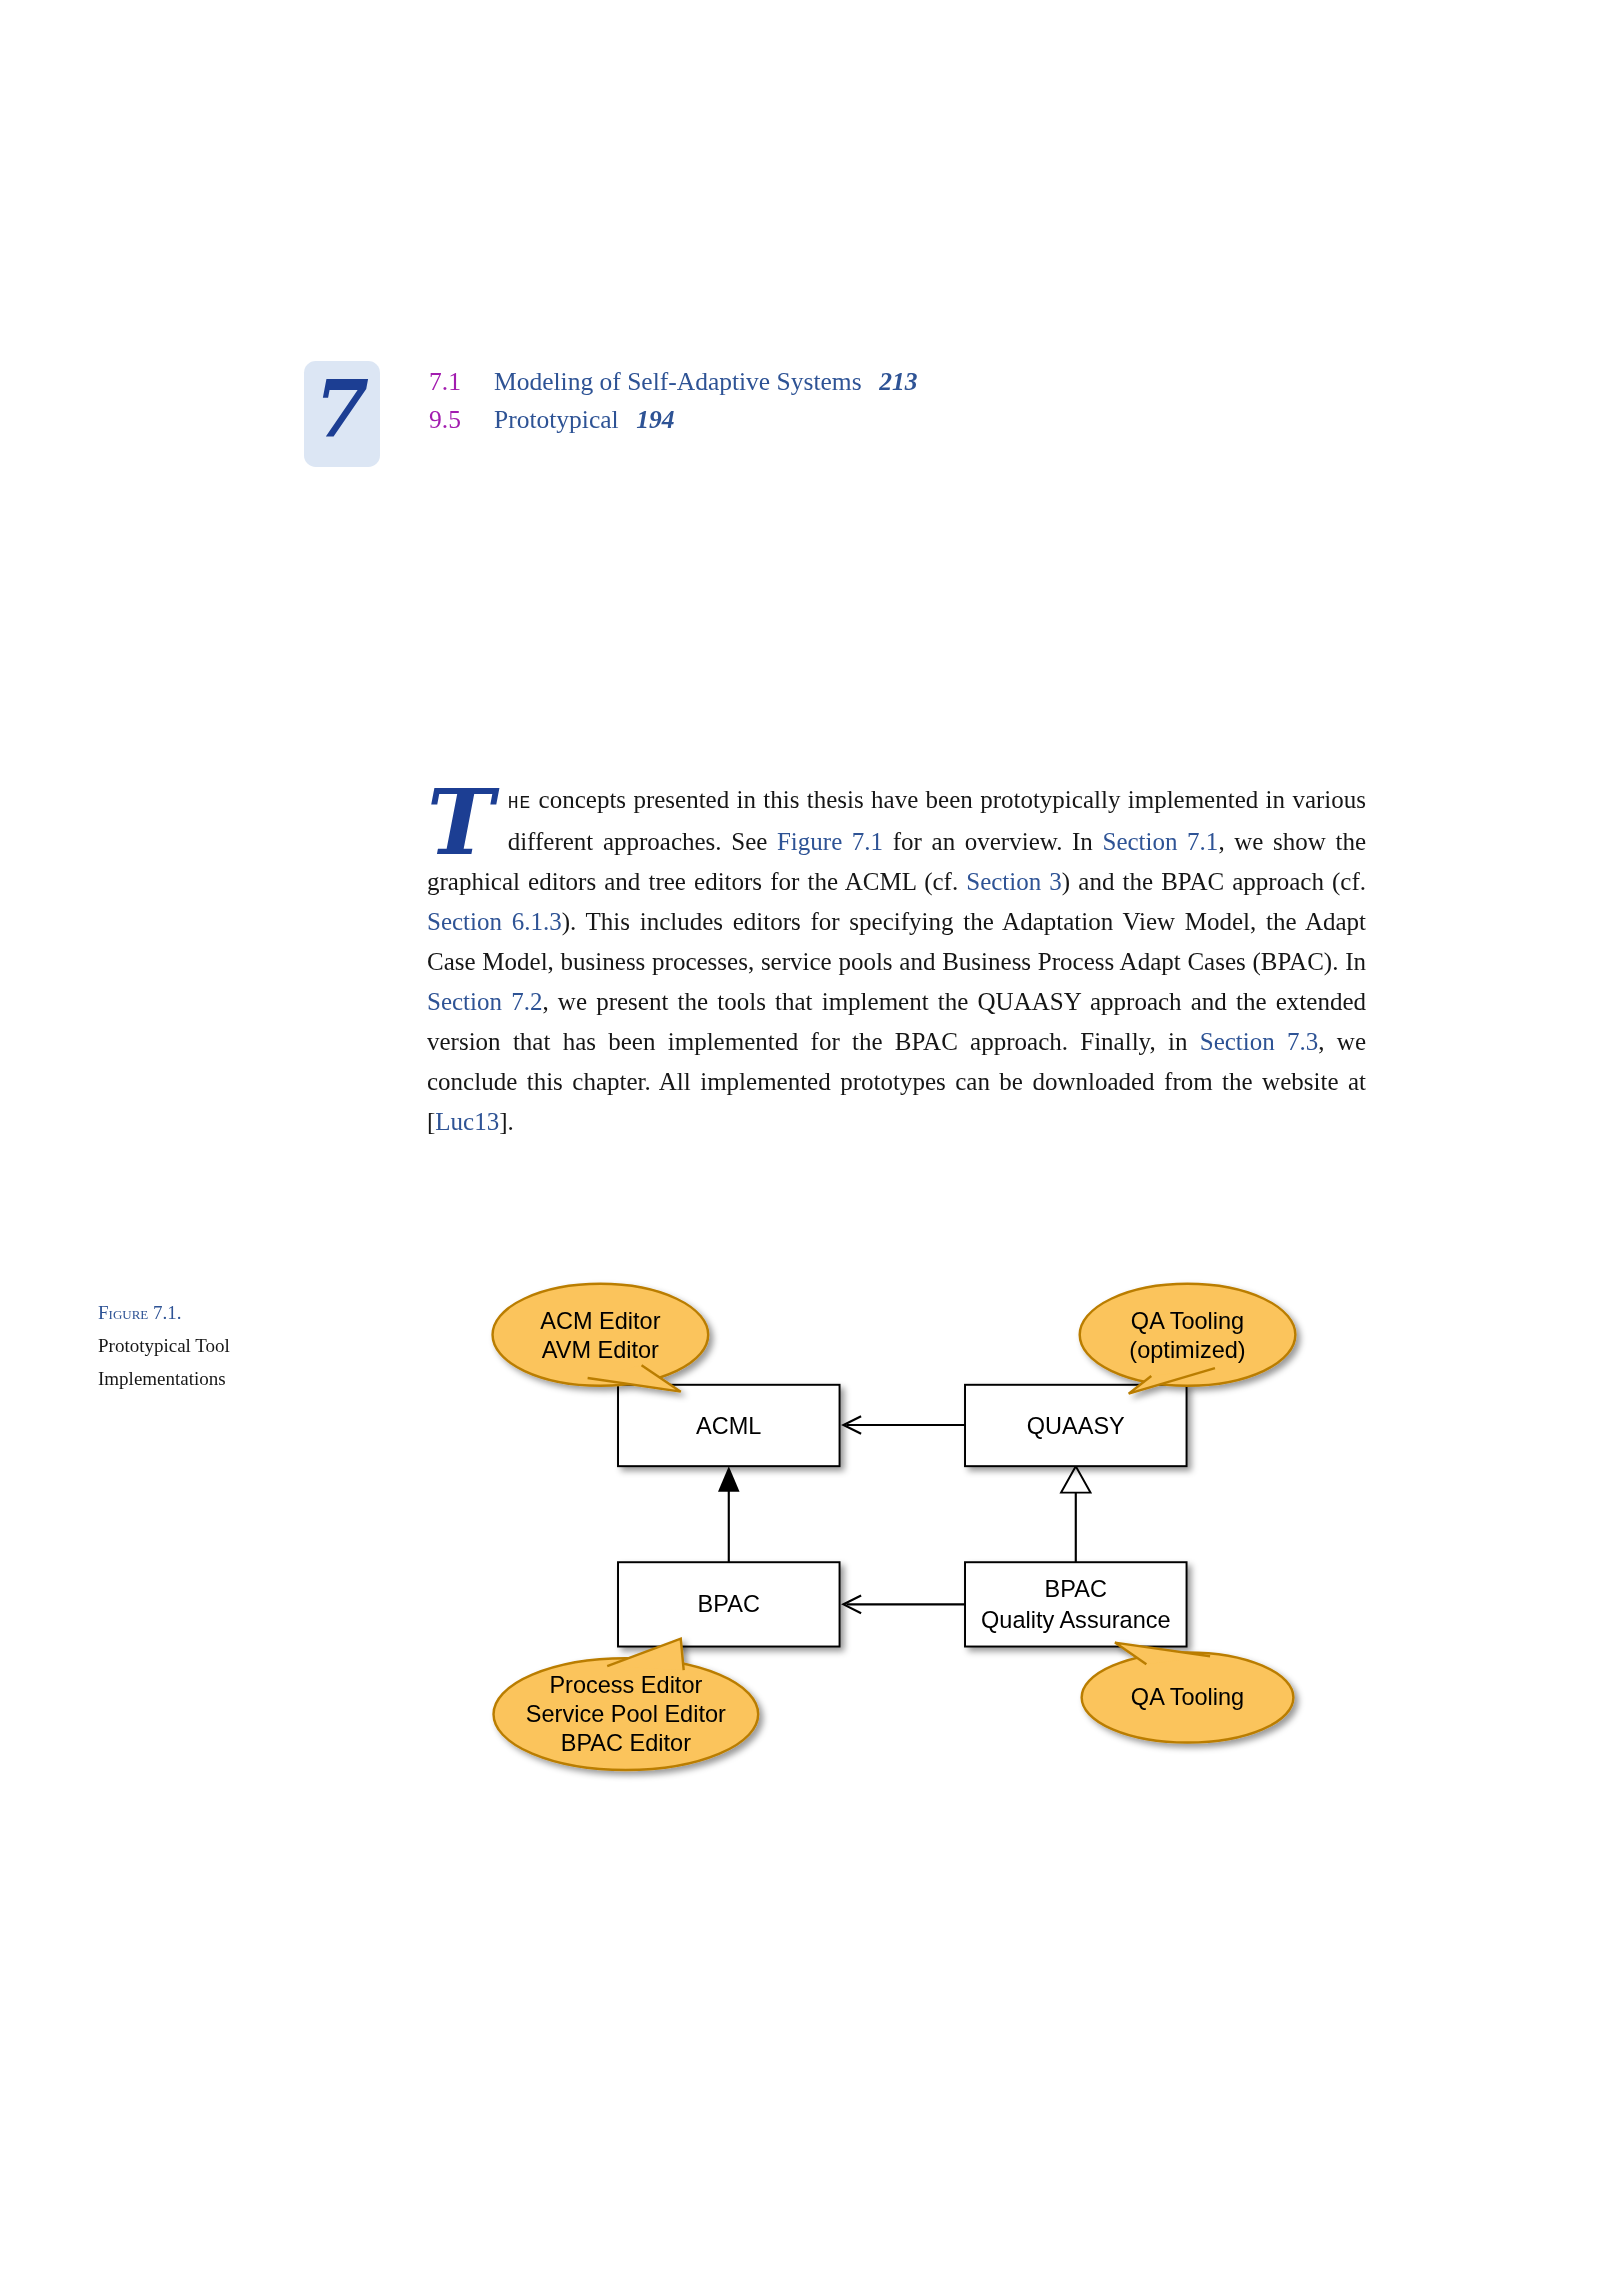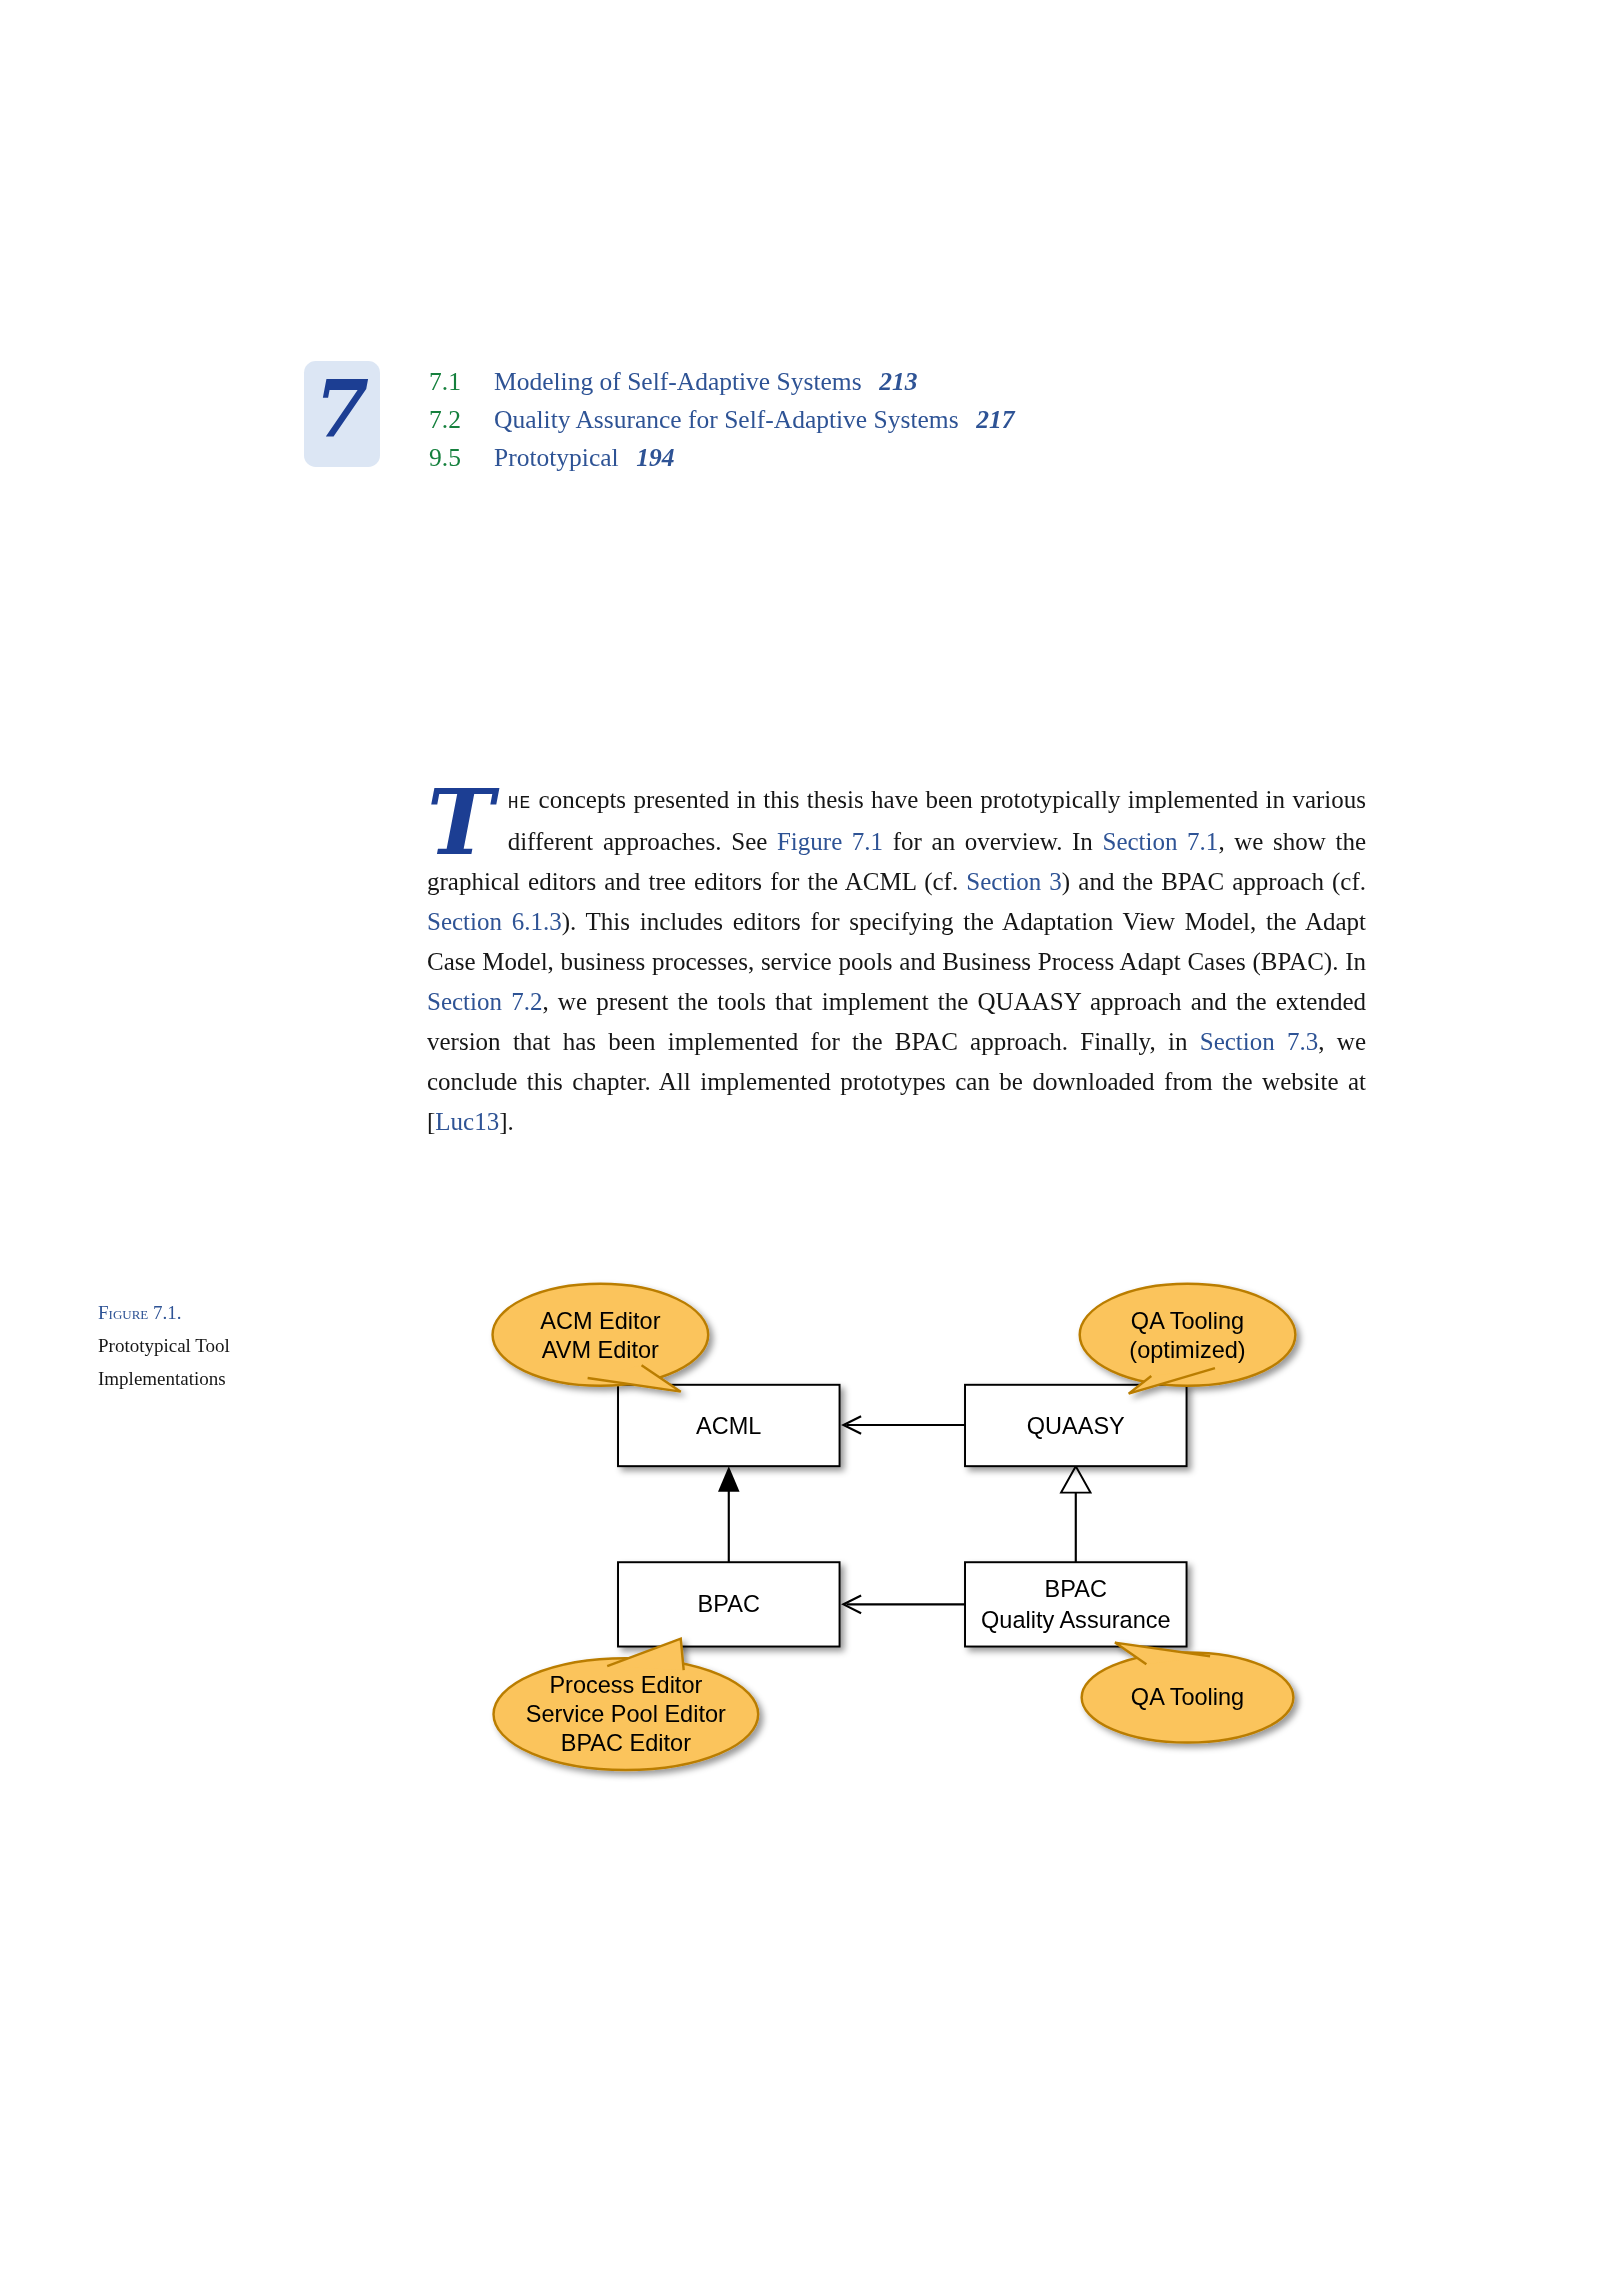--- a/index.html
+++ b/index.html
@@ -14,21 +14,21 @@
     position:absolute; left:304px; top:361px; width:76px; height:106px;
     background:var(--chapter-box-bg,#DCE6F4); border-radius:11.8px;
     display:flex; align-items:center; justify-content:center;
   }
   .chapter-num {
     font-family:"DejaVu Serif", serif; font-style:italic; font-weight:bold;
     font-size:78px; line-height:1; color:var(--chapter-number,#1C3E93); padding-bottom:7.8px;
   }
   .toc { position:absolute; left:429px; top:367px; }
   .toc-row { display:flex; align-items:baseline; height:38px; font-size:25.5px; }
-  .toc-num { color:#15803d; width:49px; }
+  .toc-num { color:#a21caf; width:49px; }
   .toc-title { color:var(--accent,#2E5395); margin-left:16px; }
   .toc-page { color:var(--accent,#2E5395); font-style:italic; margin-left:17.6px;font-weight:bold; }
 
   
   .body-par {
     position:absolute; left:427px; top:780px; width:939px;
     font-size:25px; line-height:40px; text-align:justify; color:#161616;
   }
   .dropcap {
     float:left; font-family:"DejaVu Serif", serif; font-style:italic; font-weight:bold;
@@ -55,25 +55,20 @@
 
   <div class="chapter-box">
     <span class="chapter-num">7</span>
   </div>
 
   <div class="toc">
     <div class="toc-row">
       <span class="toc-num">7.1</span>
       <span class="toc-title">Modeling of Self-Adaptive Systems</span>
       <span class="toc-page">213</span>
-    </div>
-    <div class="toc-row">
-      <span class="toc-num">7.2</span>
-      <span class="toc-title">Quality Assurance for Self-Adaptive Systems</span>
-      <span class="toc-page">217</span>
     </div>
     <div class="toc-row">
       <span class="toc-num">9.5</span>
       <span class="toc-title">Prototypical</span>
       <span class="toc-page">194</span>
     </div>
   </div>
 
   <div class="body-par"><span class="dropcap">T</span><span class="sc">he</span><span> concepts presented in this thesis have been prototypically implemented in various different approaches. See </span><span class="lnk">Figure 7.1</span><span> for an overview. In </span><span class="lnk">Section 7.1</span><span>, we show the graphical editors and tree editors for the ACML (cf. </span><span class="lnk">Section 3</span><span>) and the BPAC approach (cf. </span><span class="lnk">Section 6.1.3</span><span>). This includes editors for specifying the Adaptation View Model, the Adapt Case Model, business processes, service pools and Business Process Adapt Cases (BPAC). In </span><span class="lnk">Section 7.2</span><span>, we present the tools that implement the QUAASY approach and the extended version that has been implemented for the BPAC approach. Finally, in </span><span class="lnk">Section 7.3</span><span>, we conclude this chapter. All implemented prototypes can be downloaded from the website at [</span><span class="lnk">Luc13</span><span>].</span></div>
 

